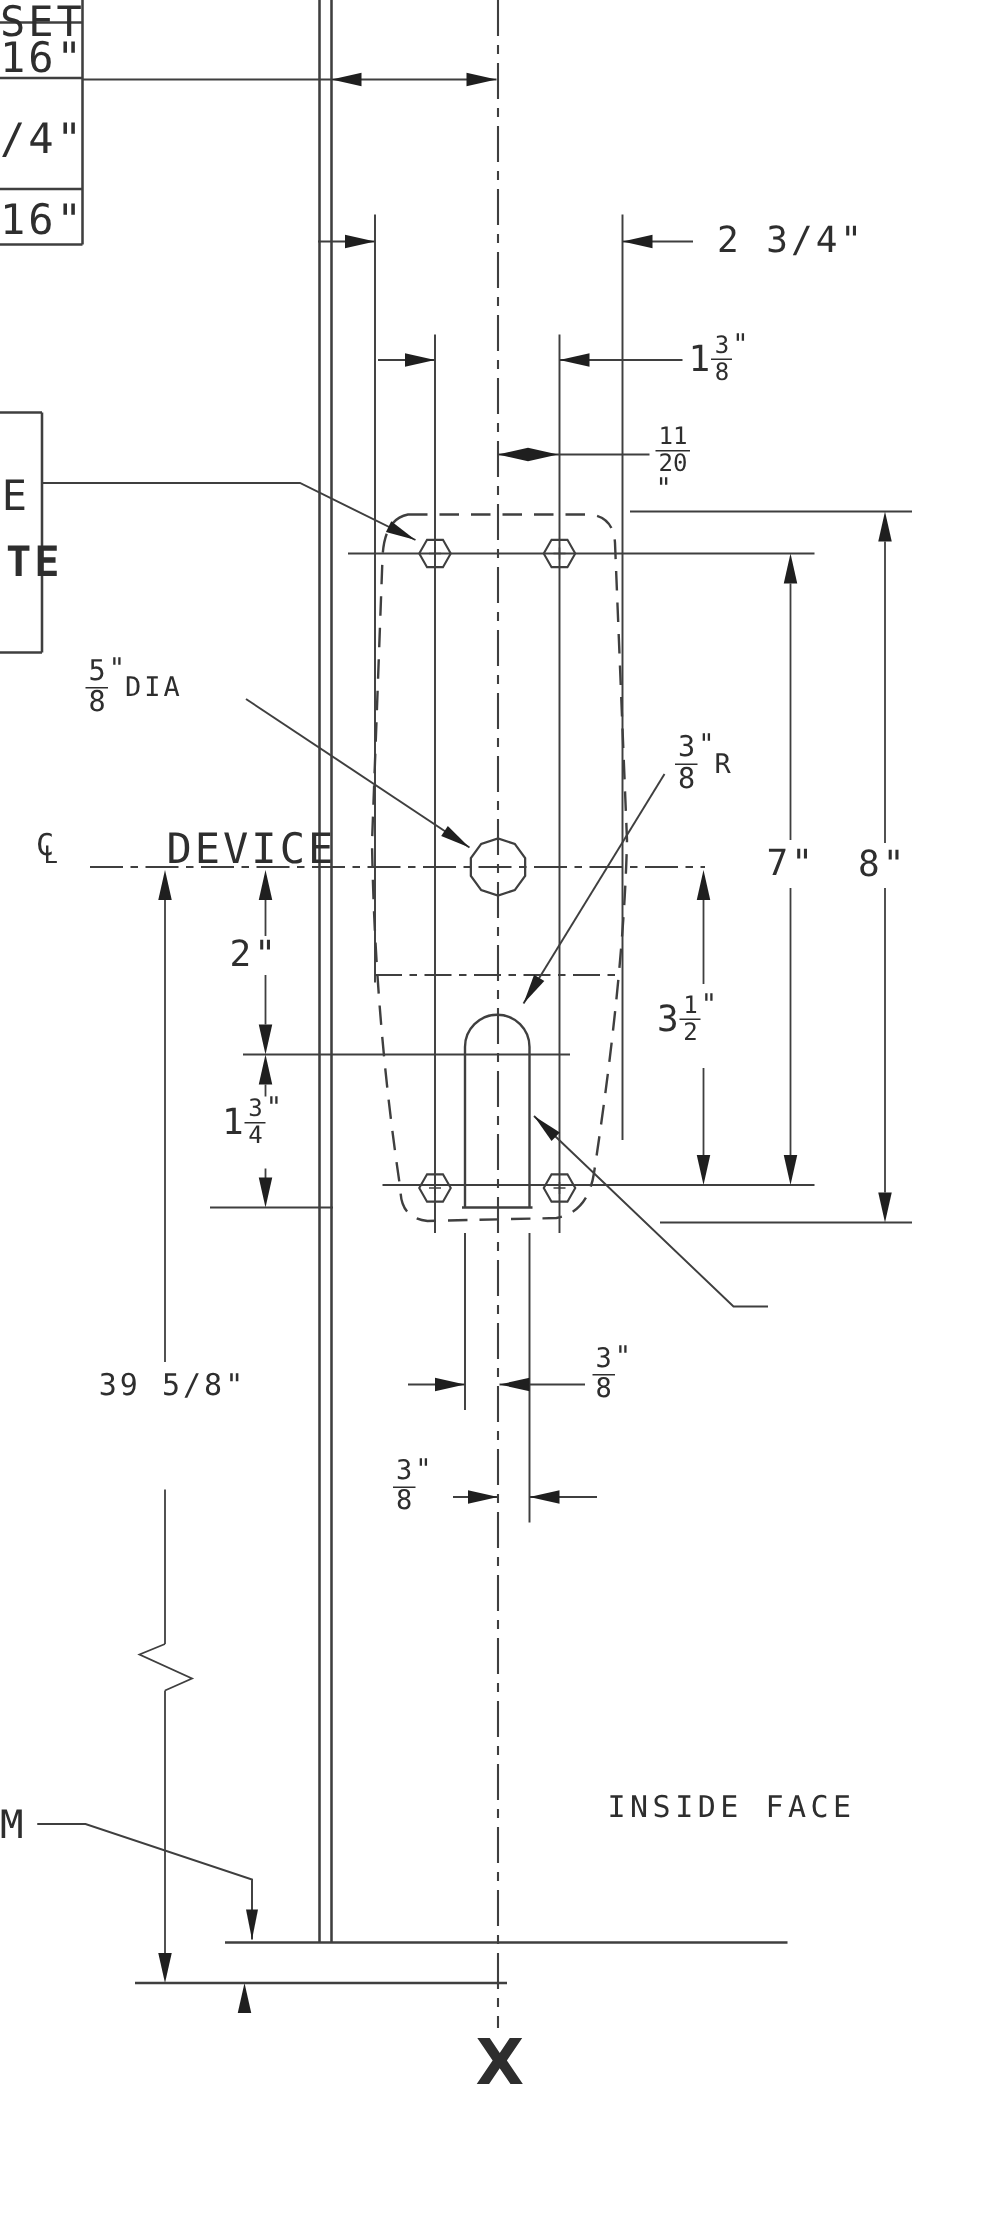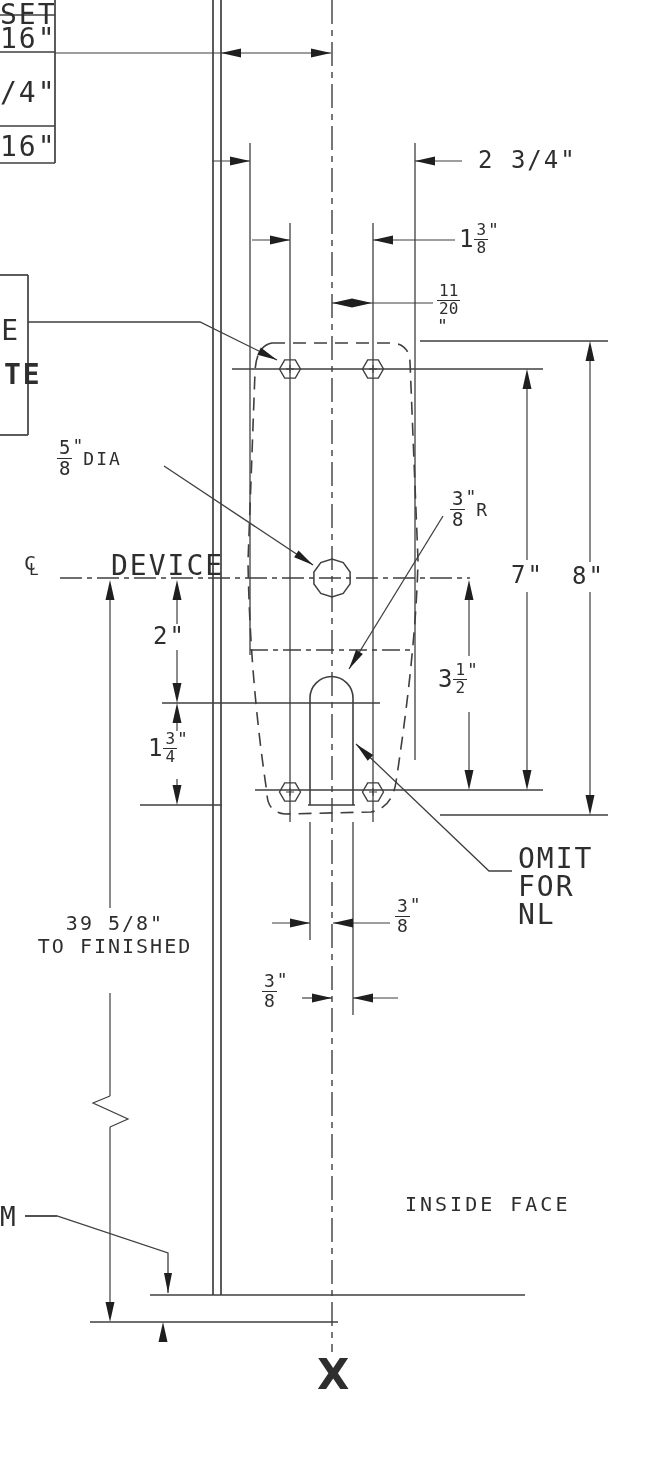--- a/index.html
+++ b/index.html
@@ -248,45 +248,39 @@
 
   <div class="dim" style="left:148px;top:731px;">
     <span class="whole">1</span>
     <span class="frac">
       <span class="num">3</span>
       <span class="den">4</span>
     </span>
     <span class="suf">"</span>
   </div>
 
-  <div class="lbl" style="left:518px;top:845px;line-height:28px;">
-    <div>OMIT</div>
-    <div>FOR</div>
-    <div>NL</div>
-  </div>
 
   <div class="dim" style="left:395px;top:897px;">
     <span class="frac" style="font-size:18px;">
       <span class="num">3</span>
       <span class="den">8</span>
     </span>
     <span class="suf">"</span>
   </div>
 
   <div class="dim" style="left:262px;top:972px;">
     <span class="frac" style="font-size:18px;">
       <span class="num">3</span>
       <span class="den">8</span>
     </span>
     <span class="suf">"</span>
   </div>
 
   <div class="lbl ctr" style="left:20px;top:912px;width:190px;font-size:20px;line-height:23px;">
     <div>39 5/8"</div>
-    <div>TO FINISHED</div>
   </div>
 
   <div class="lbl" style="left:0px;top:1203px;font-size:26px;">M</div>
 
   <div class="lbl" style="left:405px;top:1190px;font-size:20px;line-height:29px;letter-spacing:3px;">
     <div>INSIDE FACE</div>
   </div>
 
   <div class="lbl big-x" style="left:317px;top:1352px;">X</div>
 

